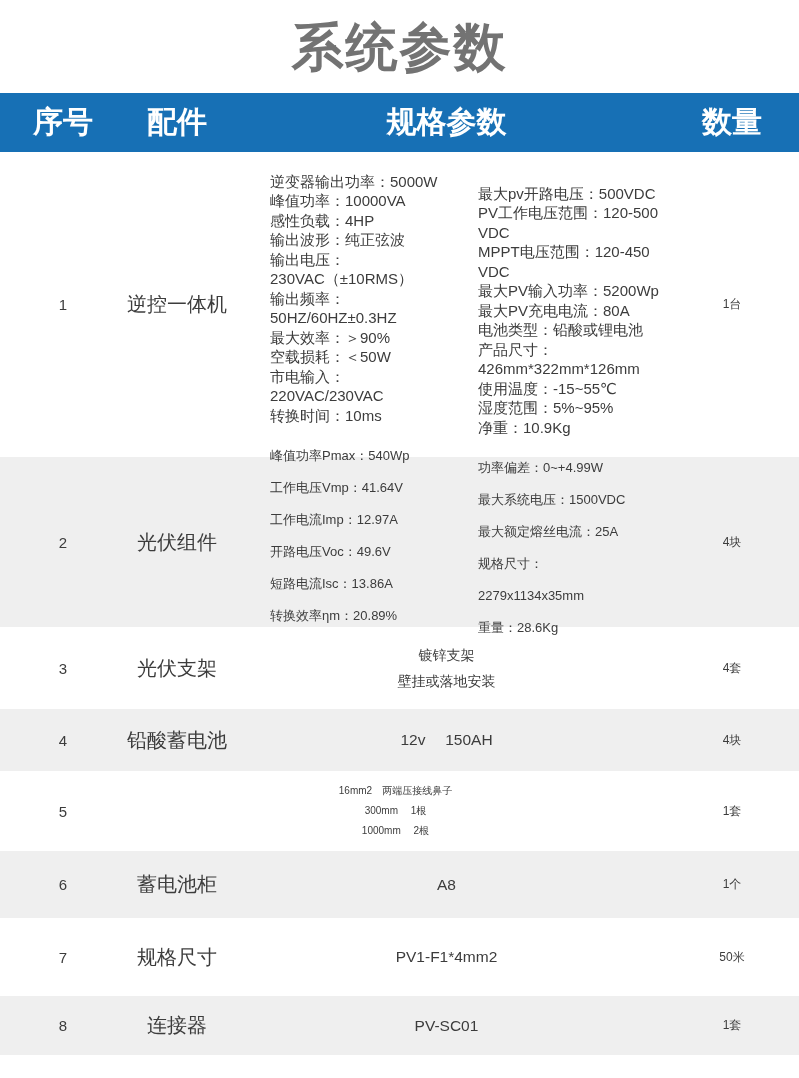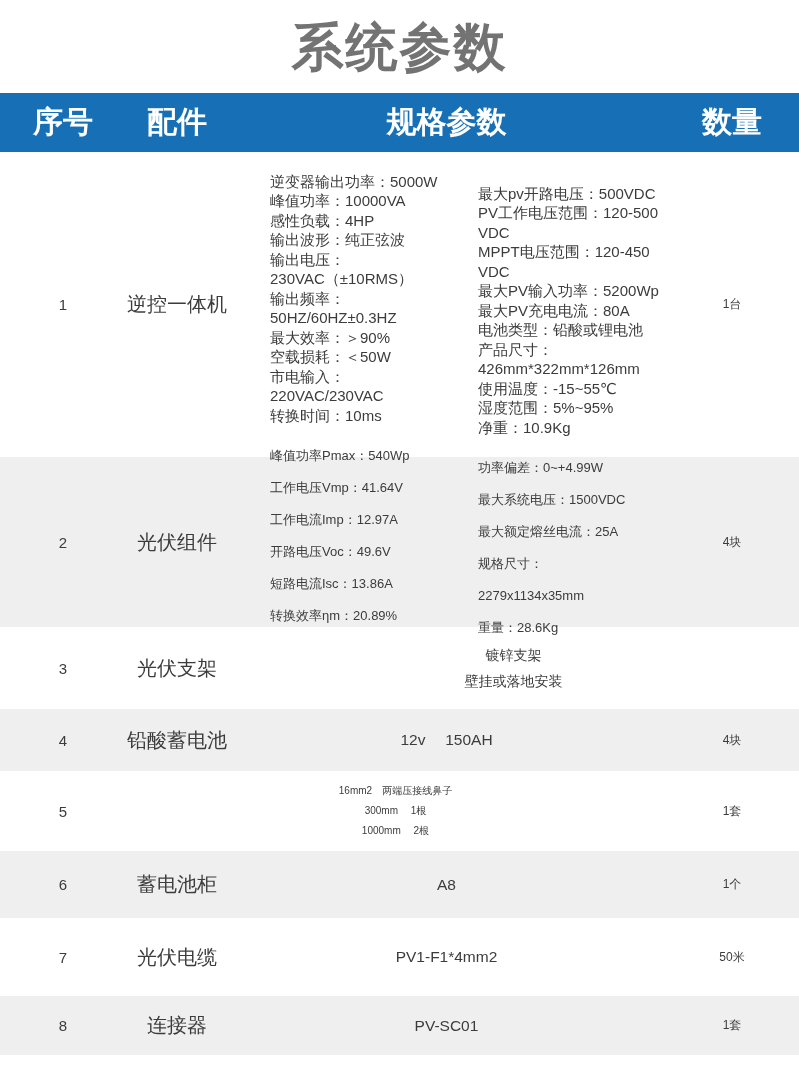--- a/index.html
+++ b/index.html
@@ -123,20 +123,21 @@
     <div class="c4 qty">4块</div>
   </div>
 
   <div class="row r3">
     <div class="c1 row-no">3</div>
     <div class="c2 part-name">光伏支架</div>
     <div class="c3">
       <div class="spec-center">镀锌支架
 壁挂或落地安装</div>
     </div>
+    <div class="c4 qty">4套</div>
   </div>
 
   <div class="row r4 alt">
     <div class="c1 row-no">4</div>
     <div class="c2 part-name">铅酸蓄电池</div>
     <div class="c3">
       <div class="spec-center">12v　 150AH</div>
     </div>
     <div class="c4 qty">4块</div>
   </div>
@@ -155,21 +156,21 @@
     <div class="c1 row-no">6</div>
     <div class="c2 part-name">蓄电池柜</div>
     <div class="c3">
       <div class="spec-center">A8</div>
     </div>
     <div class="c4 qty">1个</div>
   </div>
 
   <div class="row r7">
     <div class="c1 row-no">7</div>
-    <div class="c2 part-name">光伏电缆</div>
+    <div class="c2 part-name">规格尺寸</div>
     <div class="c3">
       <div class="spec-center">PV1-F1*4mm2</div>
     </div>
     <div class="c4 qty">50米</div>
   </div>
 
   <div class="row r8 alt">
     <div class="c1 row-no">8</div>
     <div class="c2 part-name">连接器</div>
     <div class="c3">

